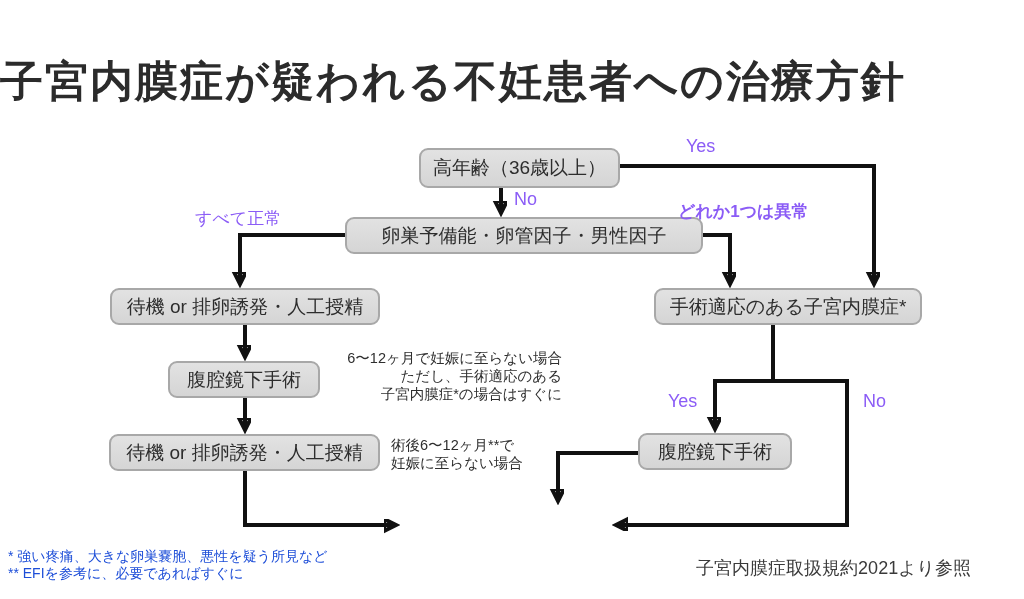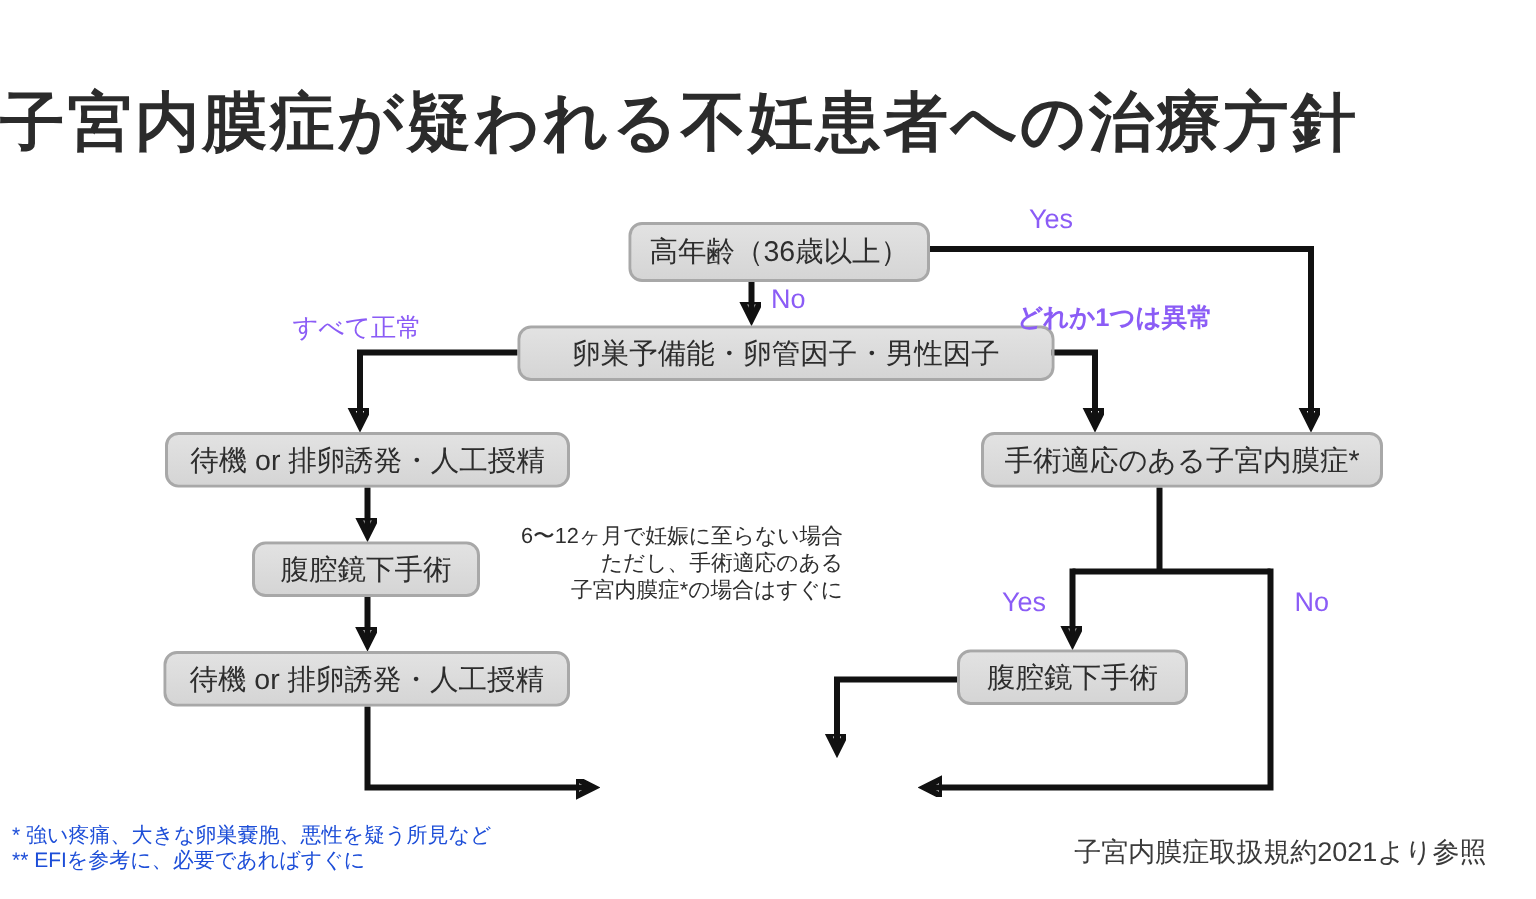--- a/index.html
+++ b/index.html
@@ -26,21 +26,21 @@
   .annotation {
     position:absolute; font-size:14.5px; color:#2e2e2e;
     line-height:18px; white-space:pre-line; z-index:3;
   }
   .annotation.center { text-align:right; }
   .footnotes {
     position:absolute; left:8px; top:548px; font-size:14px;
     color:#1d4ed8; line-height:17px; white-space:pre-line; z-index:3;
   }
   .citation {
-    position:absolute; right:33px; top:556px; font-size:18px;
+    position:absolute; right:53px; top:556px; font-size:18px;
     color:#3a3a3a; white-space:nowrap; z-index:3;
   }
   svg.connectors { position:absolute; left:0; top:0; z-index:1; }
   svg.connectors path { stroke:#111111; stroke-width:4; fill:none; }
 </style>
 </head>
 <body>
 
 <div class="canvas">
 
@@ -84,18 +84,20 @@
   <div class="edge-label" style="left:686px; top:136px;">Yes</div>
   <div class="edge-label" style="left:514px; top:189px;">No</div>
   <div class="edge-label jp" style="left:195px; top:207px;">すべて正常</div>
   <div class="edge-label jp" style="left:678px; top:200px;font-weight:bold;">どれか1つは異常</div>
   <div class="edge-label" style="left:668px; top:391px;">Yes</div>
   <div class="edge-label" style="left:863px; top:391px;">No</div>
 
   <div class="annotation center" style="left:328px; top:349px; width:234px;">6〜12ヶ月で妊娠に至らない場合
 ただし、手術適応のある
 子宮内膜症*の場合はすぐに</div>
+  <div class="annotation" style="left:391px; top:436px;">術後6〜12ヶ月**で
+妊娠に至らない場合</div>
 
   <div class="footnotes">* 強い疼痛、大きな卵巣嚢胞、悪性を疑う所見など
 ** EFIを参考に、必要であればすぐに</div>
   <div class="citation">子宮内膜症取扱規約2021より参照</div>
 
 </div>
 
 </body></html>

